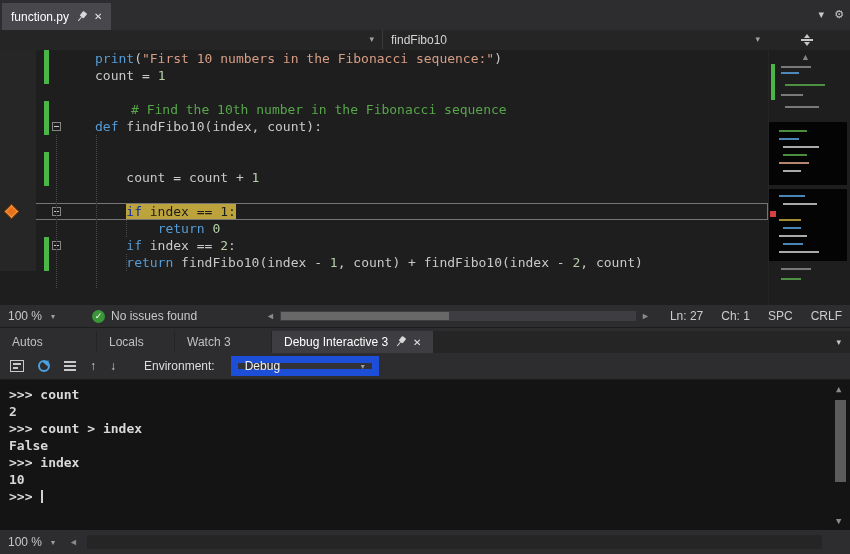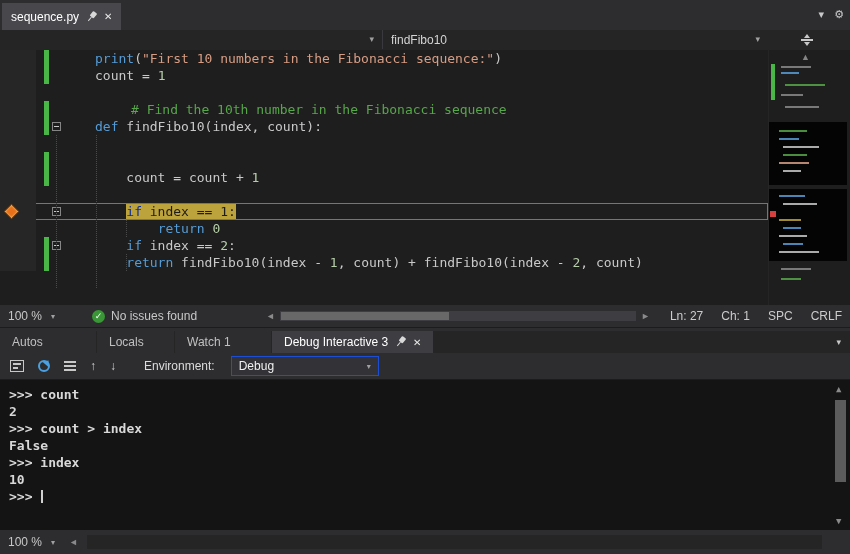--- a/index.html
+++ b/index.html
@@ -82,42 +82,42 @@
 
   .ptoolbar { height:27px; background:#2d2d30; display:flex; align-items:center; padding-left:10px; gap:14px; font-size:12px; border-bottom:1px solid #1c1c1c; }
   .icon-clear { width:14px; height:12px; border:1px solid #c8c8c8; position:relative; }
   .icon-clear::before { content:""; position:absolute; left:2px; top:2px; right:2px; height:2px; background:#c8c8c8; }
   .icon-clear::after { content:""; position:absolute; left:2px; top:6px; width:5px; height:2px; background:#c8c8c8; }
   .icon-refresh { width:12px; height:12px; border:2px solid var(--accent-blue,#4aa0e0); border-radius:50%; position:relative; }
   .icon-refresh::after { content:""; position:absolute; right:-3px; top:-2px; width:0; height:0; border-left:4px solid transparent; border-right:4px solid transparent; border-bottom:5px solid var(--accent-blue,#4aa0e0); transform:rotate(40deg); }
   .icon-lines { width:12px; height:10px; background:repeating-linear-gradient(to bottom,#c8c8c8 0 2px,transparent 2px 4px); }
   .arrow-glyph { font-size:12px; color:#d0d0d0; }
   .env-label { margin-left:14px; color:#dcdcdc; }
-  .env-combo { display:flex; align-items:center; width:148px; height:20px; background:#333337; border:1px solid #1d4ed8; padding:0 7px; color:#f0f0f0; margin-left:2px; }
+  .env-combo { display:flex; align-items:center; width:148px; height:20px; background:#333337; border:7px solid #1d4ed8; padding:0 7px; color:#f0f0f0; margin-left:2px; }
   .env-combo .chev-sm { margin-left:auto; }
 
   .console { height:150px; background:#141414; position:relative; font-family:"DejaVu Sans Mono", monospace; font-size:13px; color:#d8d8d8; padding:6px 24px 0 9px; overflow:hidden; }
   .conline { height:17px; line-height:17px; white-space:pre;font-weight:bold; }
   .caret { display:inline-block; width:2px; height:13px; background:#d0d0d0; vertical-align:-2px; margin-left:1px; }
   .v-scroll { position:absolute; right:1px; top:2px; bottom:2px; width:17px; }
   .v-scroll .up { position:absolute; top:2px; left:4px; font-size:9px; color:#8a8a8a; }
   .v-scroll .down { position:absolute; bottom:2px; left:4px; font-size:9px; color:#8a8a8a; }
   .v-thumb { position:absolute; left:3px; top:18px; width:11px; height:82px; background:#5c5c5c; }
 
   .pstatus { height:24px; background:#2d2d30; display:flex; align-items:center; font-size:12px; color:#c8c8c8; padding:0 8px; }
   .pstatus .h-track2 { flex:1; height:14px; background:#252526; margin:0 20px 0 6px; }
 </style>
 </head>
 <body>
 
 <div class="window">
 
   <div class="tabstrip">
     <div class="doc-tab">
-      <span class="tab-label">sequence.py</span>
+      <span class="tab-label">function.py</span>
       <span class="pin-icon"></span>
       <span class="close-glyph">✕</span>
     </div>
     <div class="strip-right">
       <span>▾</span>
       <span>⚙</span>
     </div>
   </div>
 
   <div class="navbar">
@@ -292,21 +292,21 @@
   <div class="splitter"></div>
 
   <div class="ptabs">
     <div class="ptab" style="min-width:96px">
       <span>Autos</span>
     </div>
     <div class="ptab" style="min-width:77px">
       <span>Locals</span>
     </div>
     <div class="ptab" style="min-width:96px">
-      <span>Watch 1</span>
+      <span>Watch 3</span>
     </div>
     <div class="ptab active">
       <span>Debug Interactive 3</span>
       <span class="pin-icon"></span>
       <span class="close-glyph">✕</span>
     </div>
     <span class="tab-chev">▾</span>
   </div>
 
   <div class="ptoolbar">

